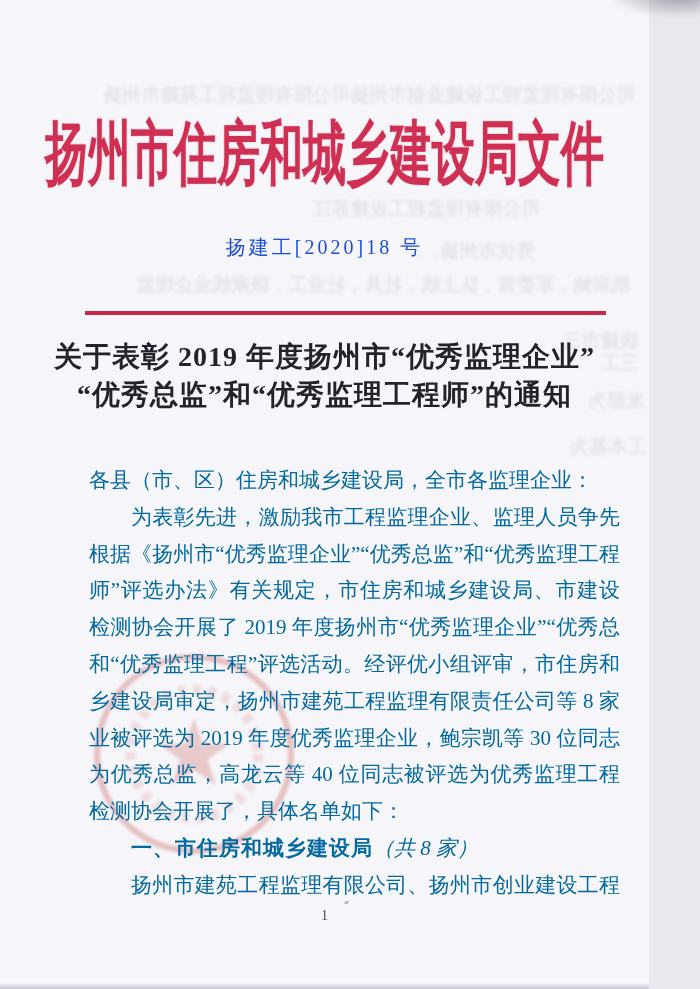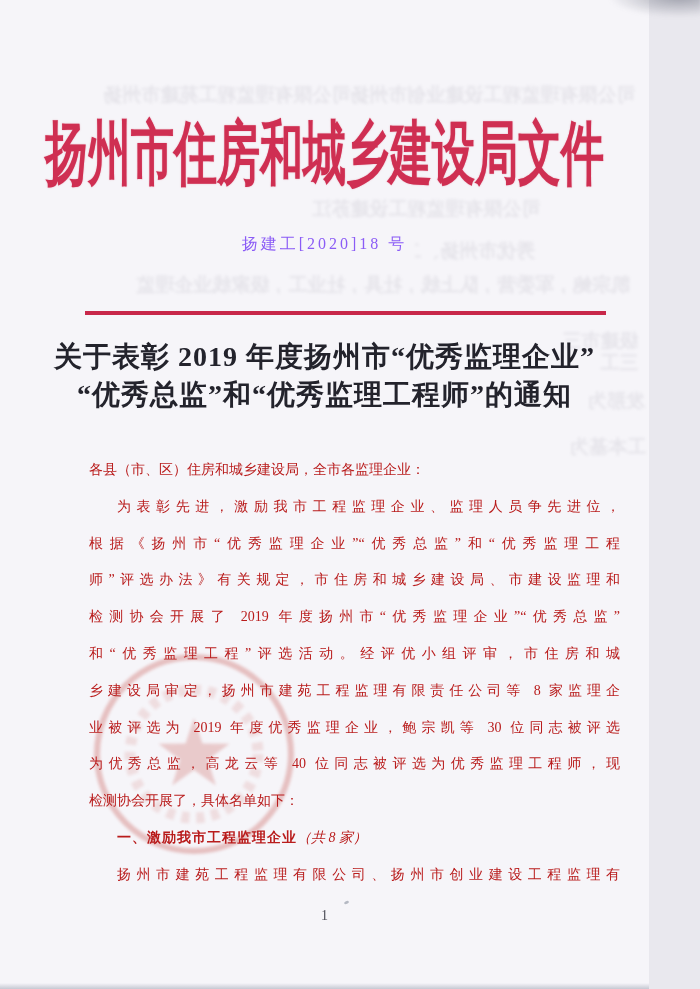--- a/index.html
+++ b/index.html
@@ -38,35 +38,35 @@
     position:absolute;top:112px;left:0;right:0;
     text-align:center;
     font-size:43px;font-weight:bold;color:#cf2f52;
     letter-spacing:0px;line-height:52px;
     transform:scaleY(1.62);transform-origin:center top;
     text-shadow:0 0 1px rgba(207,47,82,.55);
     white-space:nowrap;
   }
   .doc-number{
     position:absolute;top:234px;left:0;right:0;
-    text-align:center;font-size:16px;letter-spacing:3px;color:#8b5cf6;
+    text-align:center;font-size:20px;letter-spacing:3px;color:#1d4ed8;
   }
   .red-rule{
     position:absolute;top:311px;left:85px;width:521px;height:4px;
     background:#c8284a;
   }
   .doc-title{
     position:absolute;top:338px;left:0;right:0;
     text-align:center;font-size:28px;font-weight:bold;line-height:38px;
     color:#23232c;letter-spacing:1px;
   }
   
   .body-block{
-    position:absolute;top:452px;left:89px;width:531px;
-    font-size:14px;line-height:36.8px;color:#b91c1c;
+    position:absolute;top:462px;left:89px;width:531px;
+    font-size:21px;line-height:36.8px;color:#0369a1;
   }
   .body-line{
     height:36.8px;overflow:hidden;
     text-align:justify;text-align-last:left;
   }
   .body-line.stretch{text-align-last:justify;}
   .body-line.indent{text-indent:2em;}
   .body-line .bold-part{font-weight:bold;letter-spacing:1px;}
   .body-line .normal-part{font-weight:normal;font-style:italic;}
   .page-number{
@@ -119,21 +119,21 @@
       <div class="body-line">各县（市、区）住房和城乡建设局，全市各监理企业：</div>
       <div class="body-line stretch indent">为表彰先进，激励我市工程监理企业、监理人员争先进位，</div>
       <div class="body-line stretch">根据《扬州市“优秀监理企业”“优秀总监”和“优秀监理工程</div>
       <div class="body-line stretch">师”评选办法》有关规定，市住房和城乡建设局、市建设监理和</div>
       <div class="body-line stretch">检测协会开展了 2019 年度扬州市“优秀监理企业”“优秀总监”</div>
       <div class="body-line stretch">和“优秀监理工程”评选活动。经评优小组评审，市住房和城</div>
       <div class="body-line stretch">乡建设局审定，扬州市建苑工程监理有限责任公司等 8 家监理企</div>
       <div class="body-line stretch">业被评选为 2019 年度优秀监理企业，鲍宗凯等 30 位同志被评选</div>
       <div class="body-line stretch">为优秀总监，高龙云等 40 位同志被评选为优秀监理工程师，现</div>
       <div class="body-line">检测协会开展了，具体名单如下：</div>
-      <div class="body-line indent"><span class="bold-part">一、激励我市工程监理企业</span><span class="normal-part">（共 8 家）</span></div>
+      <div class="body-line indent"><span class="bold-part">一、市住房和城乡建设局</span><span class="normal-part">（共 8 家）</span></div>
       <div class="body-line stretch indent">扬州市建苑工程监理有限公司、扬州市创业建设工程监理有</div>
     </div>
 
   <div class="page-number">1</div>
 
   <div class="speck"></div>
   <div class="bottom-edge"></div>
 </div>
 
 </body></html>

